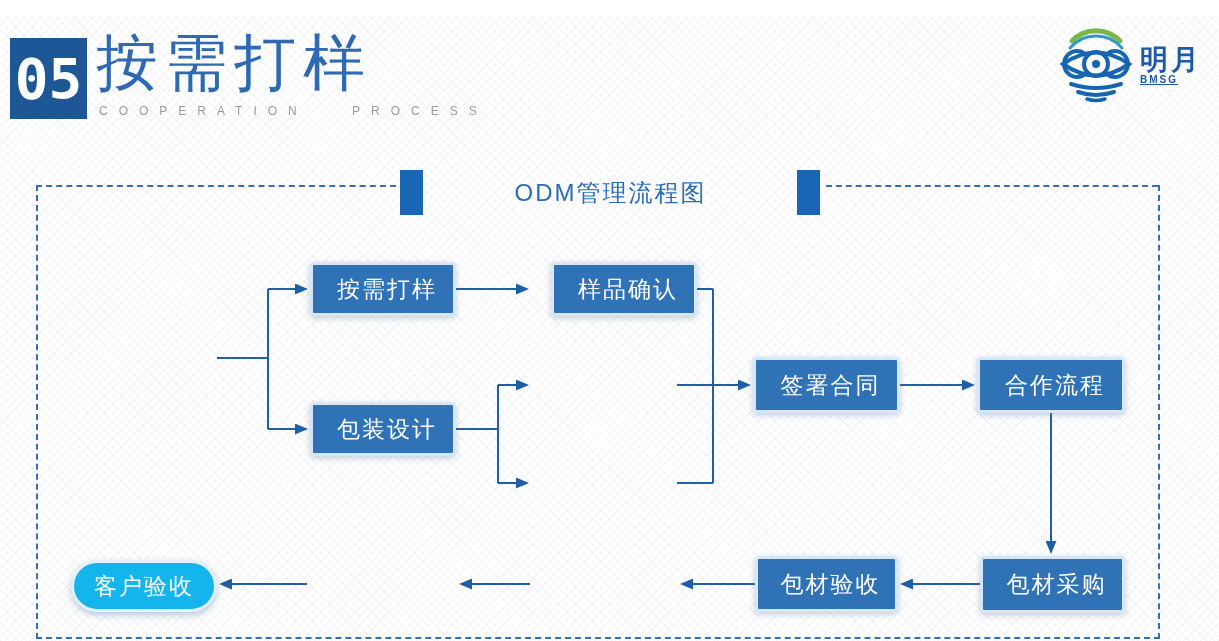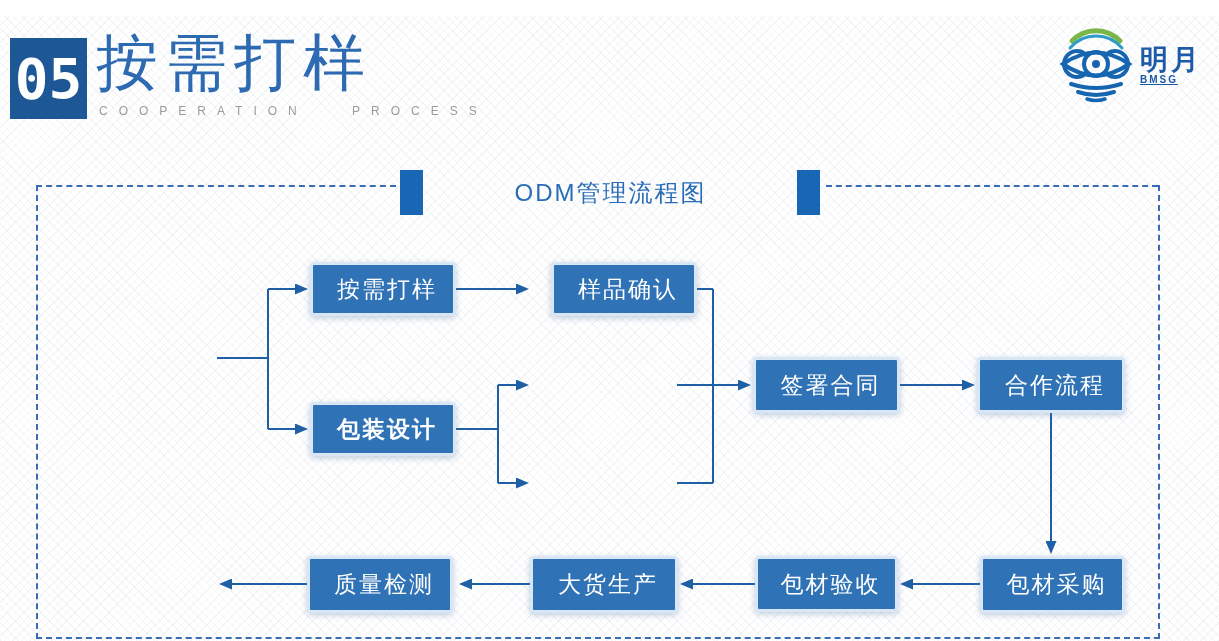--- a/index.html
+++ b/index.html
@@ -133,21 +133,20 @@
       <path d="M1051 397 V536" marker-end="url(#arr)"></path>
       <path d="M980 568 H902" marker-end="url(#arr)"></path>
       <path d="M755 568 H682" marker-end="url(#arr)"></path>
       <path d="M530 568 H461" marker-end="url(#arr)"></path>
       <path d="M307 568 H221" marker-end="url(#arr)"></path>
     </g>
   </svg>
 
   <div class="node box" style="left:310px; top:246px; width:146px; height:54px;">按需打样</div>
   <div class="node box" style="left:551px; top:246px; width:146px; height:54px;">样品确认</div>
-  <div class="node box" style="left:310px; top:386px; width:146px; height:54px;font-weight:bold;">包装设计</div>
+  <div class="node box" style="left:310px; top:386px; width:146px; height:54px;">包装设计</div>
   <div class="node box" style="left:753px; top:341px; width:147px; height:56px;">签署合同</div>
   <div class="node box" style="left:977px; top:341px; width:148px; height:56px;">合作流程</div>
   <div class="node box" style="left:980px; top:540px; width:145px; height:57px;">包材采购</div>
   <div class="node box" style="left:755px; top:540px; width:143px; height:56px;">包材验收</div>
-  <div class="node box" style="left:530px; top:540px; width:148px; height:57px;">大货生产</div>
-  <div class="node box" style="left:307px; top:540px; width:146px; height:57px;">质量检测</div>
+  <div class="node pill" style="left:71px;  top:544px; width:146px; height:52px;">客户验收</div>
 
 </div>
 
 </body></html>

